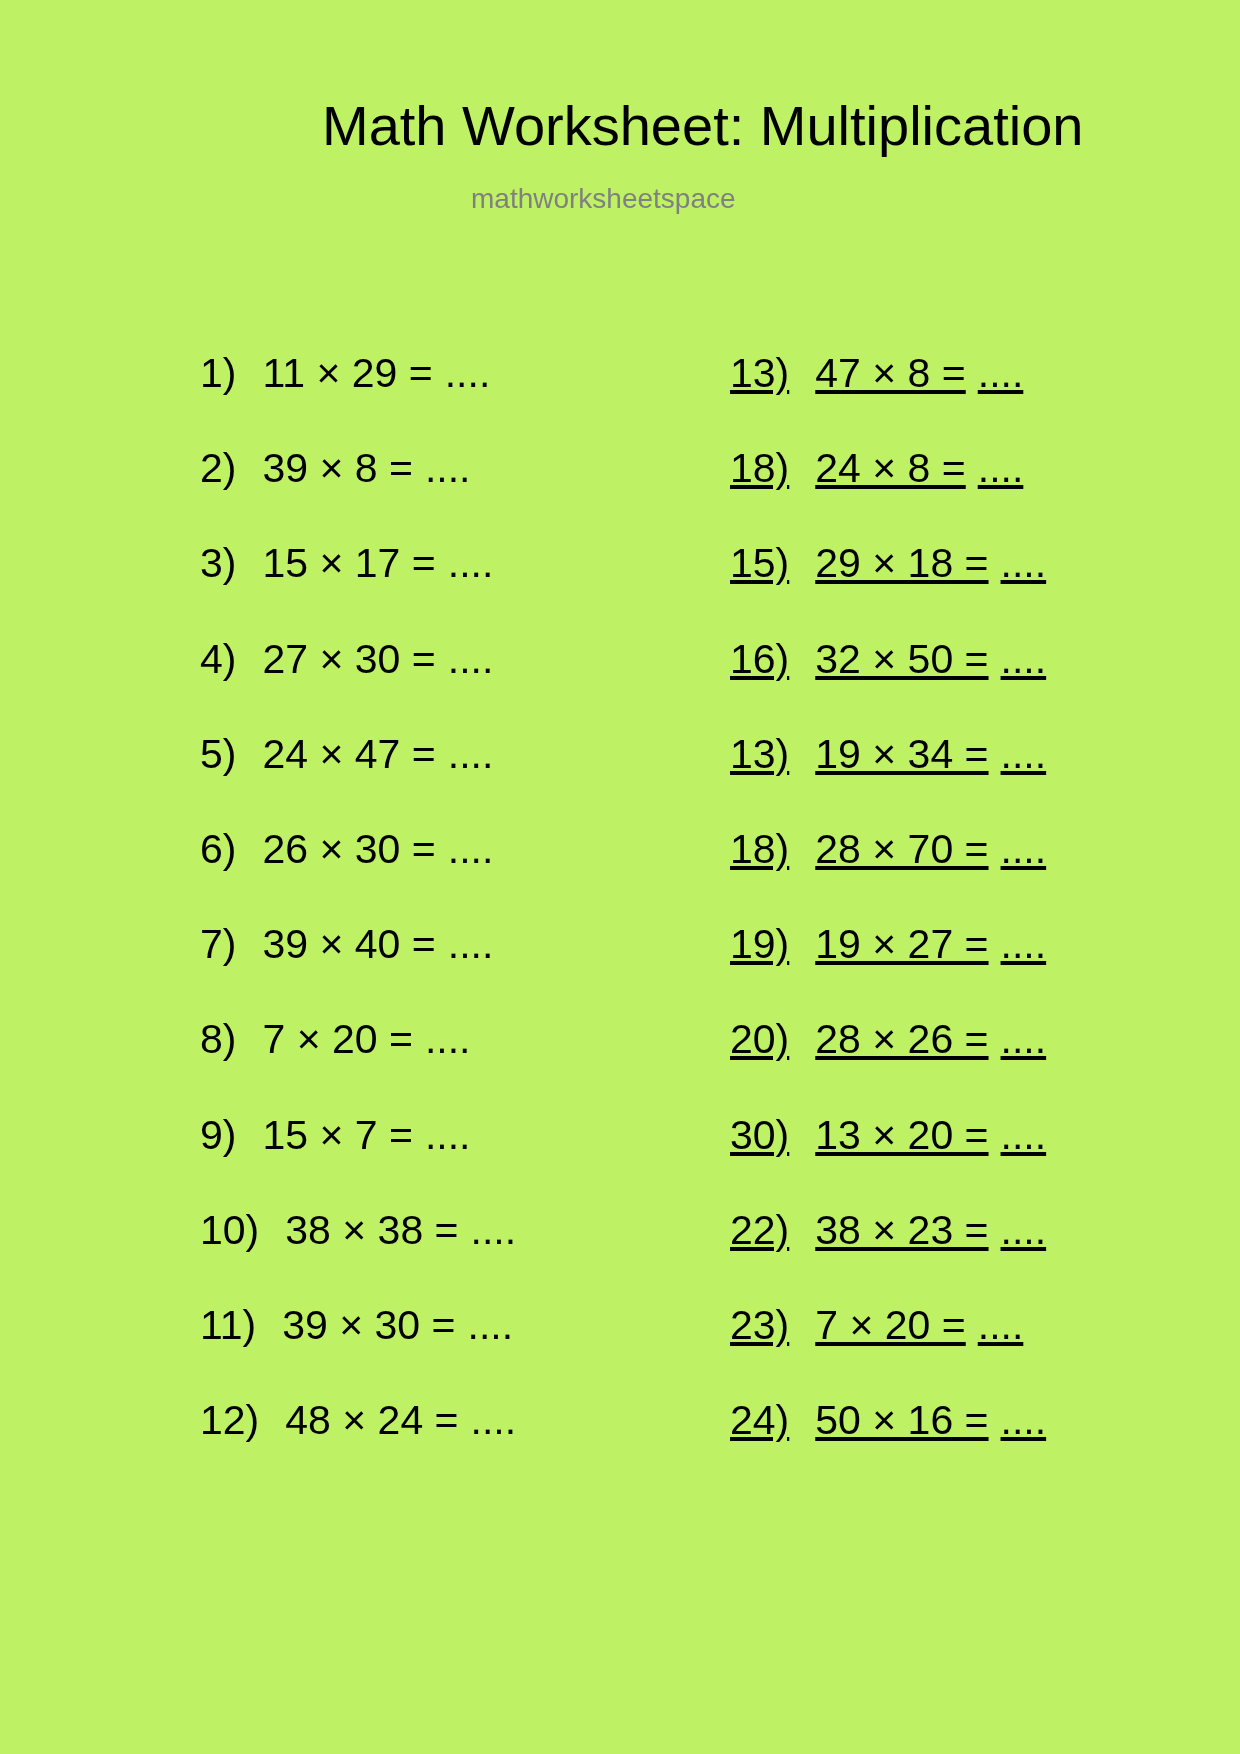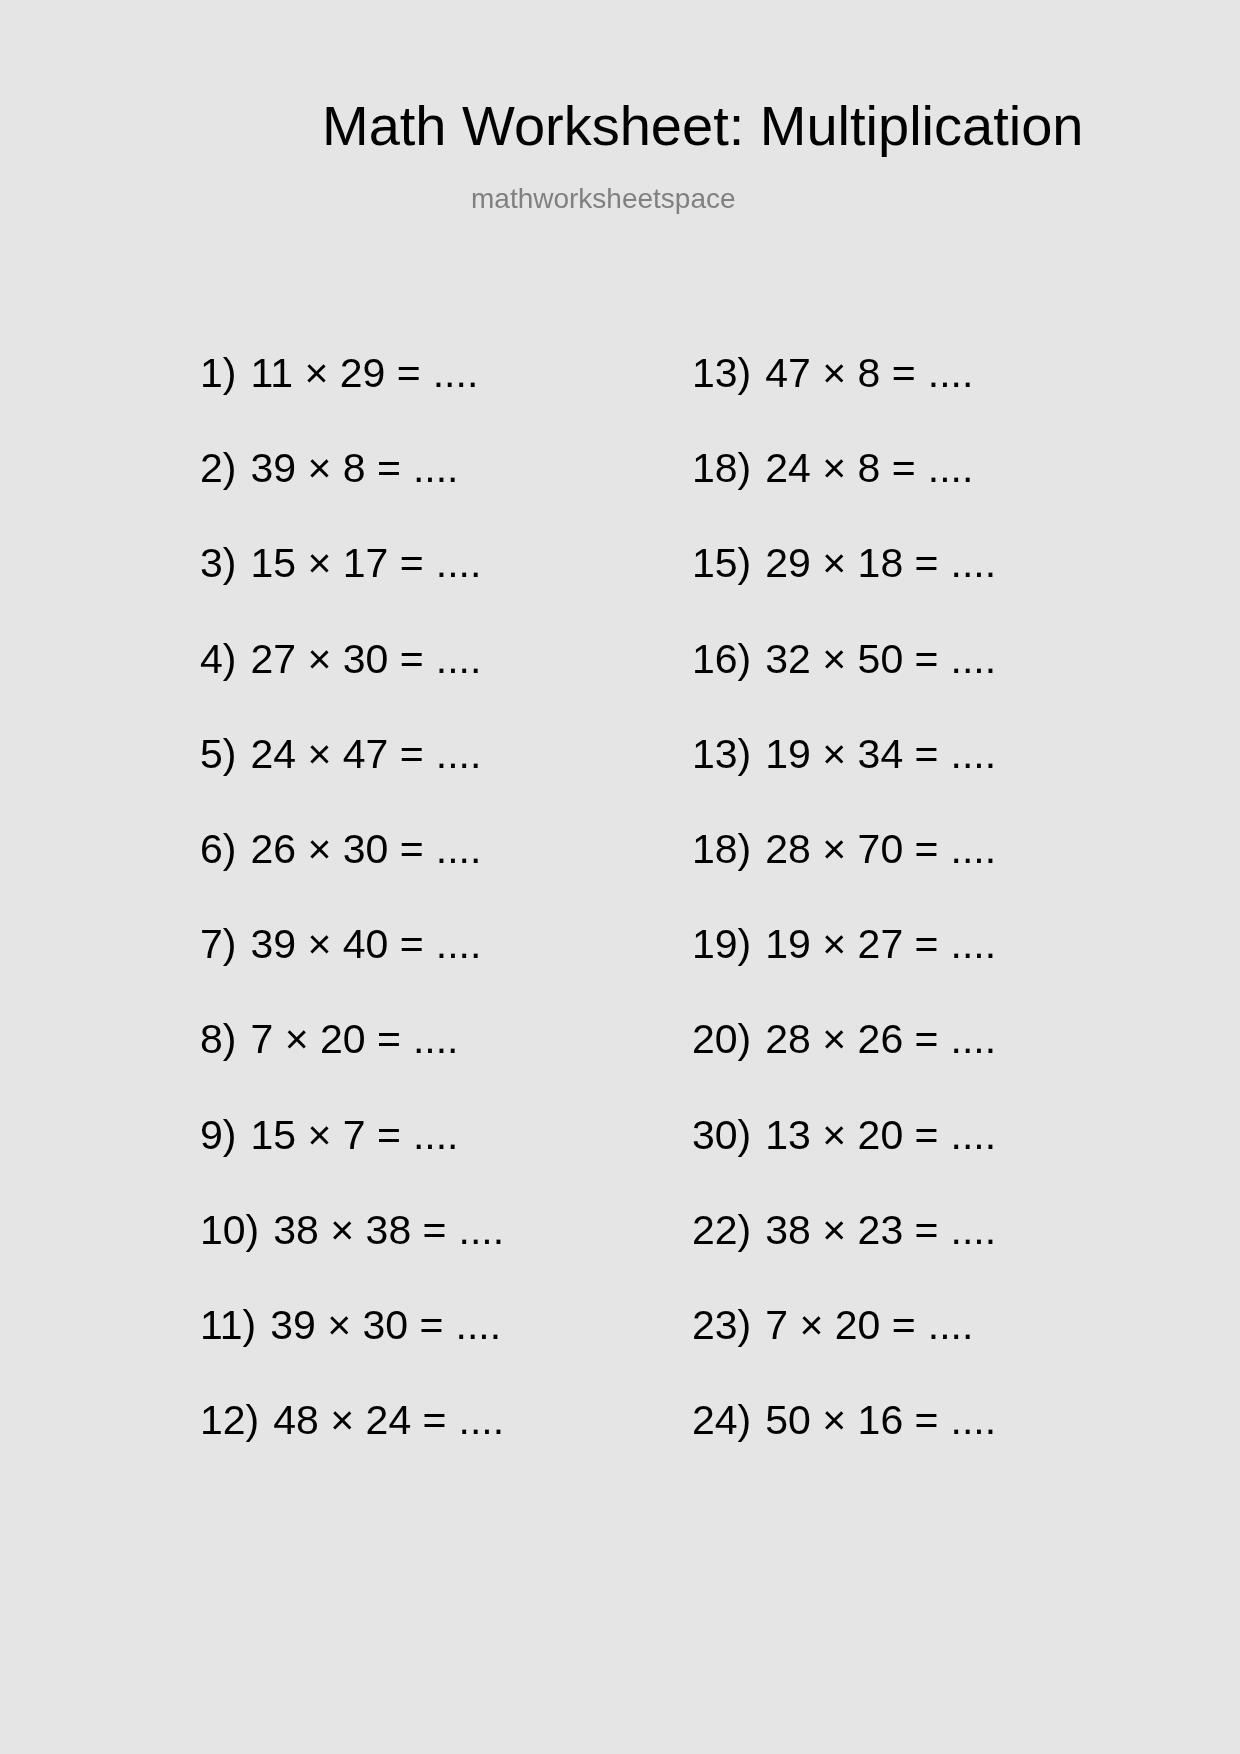--- a/index.html
+++ b/index.html
@@ -12,21 +12,21 @@
       height: 1754px;
       position: relative;
       overflow: hidden;
       font-family: "Liberation Sans", "DejaVu Sans", sans-serif;
       color: #000000;
     }
     .page {
       position: absolute;
       left: 0; top: 0;
       width: 1240px; height: 1754px;
-      background: #e5e5e5;
+      background: #bef264;
     }
     .title {
       position: absolute;
       top: 98px;
       left: 322px;
       font-size: 56px;
       line-height: 1;
       white-space: nowrap;
       color: #000000;
       transform: scaleX(1.0);
@@ -39,35 +39,35 @@
       font-size: 28px;
       line-height: 1;
       white-space: nowrap;
       color: #808080;
     }
     .column {
       position: absolute;
       top: 353px;
     }
     .column.left { left: 200px; }
-    .column.right { left: 692px; }
+    .column.right { left: 730px; text-decoration: underline; }
     .problem {
       height: 95.2px;
       font-size: 41px;
       line-height: 1;
       white-space: nowrap;
       display: flex;
       align-items: flex-start;
     }
     .problem .num {
       display: inline-block;
     }
     .problem .expr {
       display: inline-block;
-      margin-left: 14px;
+      margin-left: 26px;
       text-align: center;
     }
     .problem .blank {
       display: inline-block;
       margin-left: 12px;
     }
   </style>
 </head>
 <body>
 

